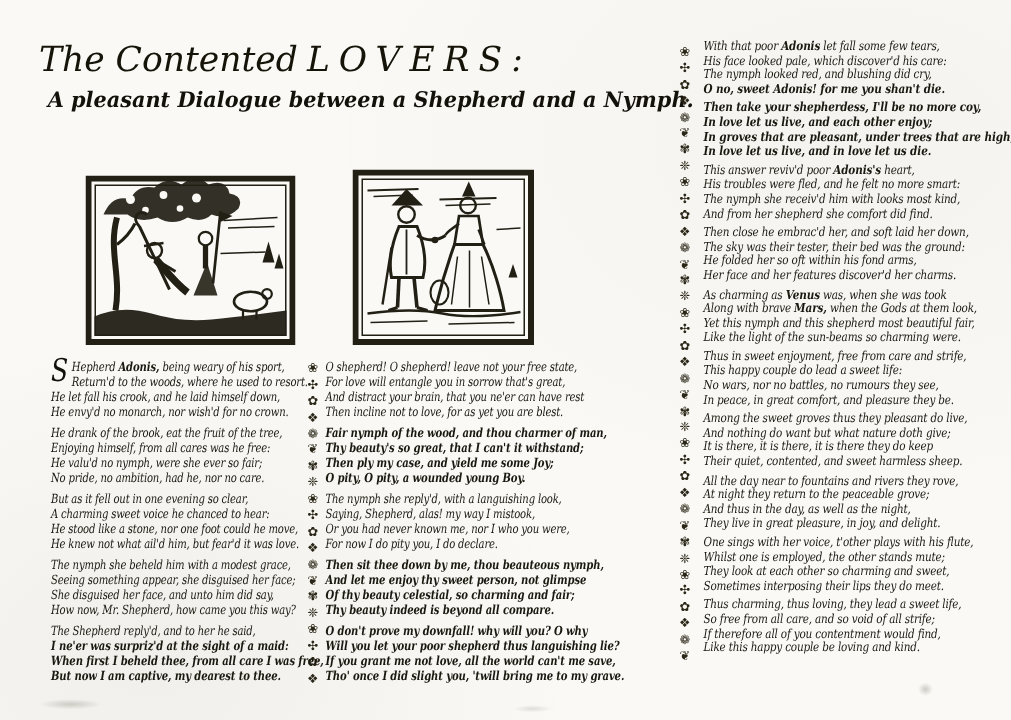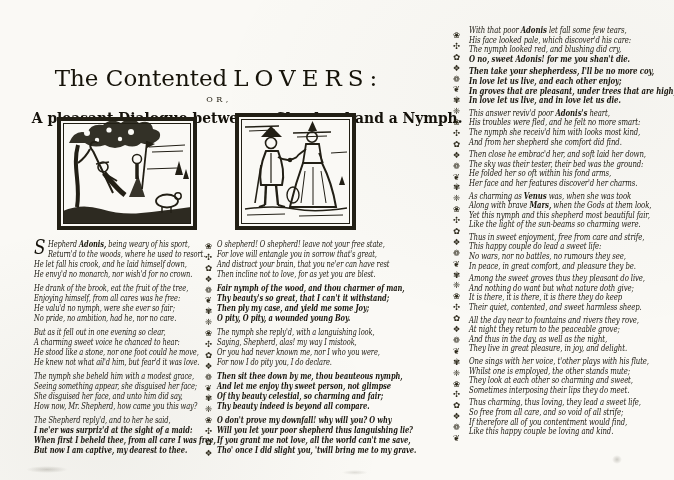--- a/index.html
+++ b/index.html
@@ -5,21 +5,21 @@
   html,body{margin:0;padding:0;background:#e8e8e8;}
   .page{
     position:relative;width:674px;height:480px;overflow:hidden;
     background:
       radial-gradient(ellipse at 15% 92%, rgba(60,55,40,0.05), transparent 35%),
       radial-gradient(ellipse at 85% 20%, rgba(60,55,40,0.03), transparent 45%),
       #faf9f5;
     font-family:"DejaVu Serif", serif;color:#1b1810;
   }
   
-  .title-block{position:absolute;left:26px;top:27px;width:386px;text-align:center;margin-top:38px;}
+  .title-block{position:absolute;left:26px;top:27px;width:386px;font-style:italic;}
   .title-main{font-size:23px;white-space:nowrap;color:#161309;}
   .title-spaced{letter-spacing:6px;margin-left:6px;}
   .or-line{font-size:8px;letter-spacing:3.5px;margin-top:4px;color:#2a2619;}
   .subtitle{font-size:14.3px;font-weight:bold;margin-top:6px;white-space:nowrap;
     transform:scaleX(0.97);transform-origin:50% 0;color:#14110a;}
   
   .woodcut{position:absolute;background:#faf9f5;}
   .woodcut svg{display:block;}
   .wc-stroke{stroke:#221f15;fill:none;}
   .wc-fill{fill:#221f15;stroke:none;}
@@ -46,21 +46,20 @@
   .smudge-b{left:612px;top:455px;width:10px;height:9px;background:radial-gradient(ellipse, rgba(70,65,50,0.25), transparent 70%);}
   .smudge-c{left:342px;top:470px;width:26px;height:5px;background:radial-gradient(ellipse, rgba(70,65,50,0.15), transparent 70%);}
 </style>
 </head>
 <body>
 
 <div class="page">
 
   <div class="title-block">
     <div class="title-main"><span>The Contented</span><span class="title-spaced">LOVERS:</span></div>
-    <div class="or-line">OR,</div>
     <div class="subtitle">A pleasant Dialogue between a Shepherd and a Nymph.</div>
   </div>
 
   <div class="woodcut" style="left:57px;top:117px;width:140px;height:113px;">
     <svg width="140" height="113" viewBox="0 0 140 113">
       <rect x="2" y="2" width="136" height="109" class="wc-stroke" stroke-width="4"></rect>
       <rect x="6.5" y="6.5" width="127" height="100" class="wc-stroke" stroke-width="1"></rect>
 
       <line x1="92" y1="30" x2="128" y2="28" class="wc-stroke" stroke-width="1"></line>
       <line x1="95" y1="35" x2="126" y2="34" class="wc-stroke" stroke-width="1"></line>

